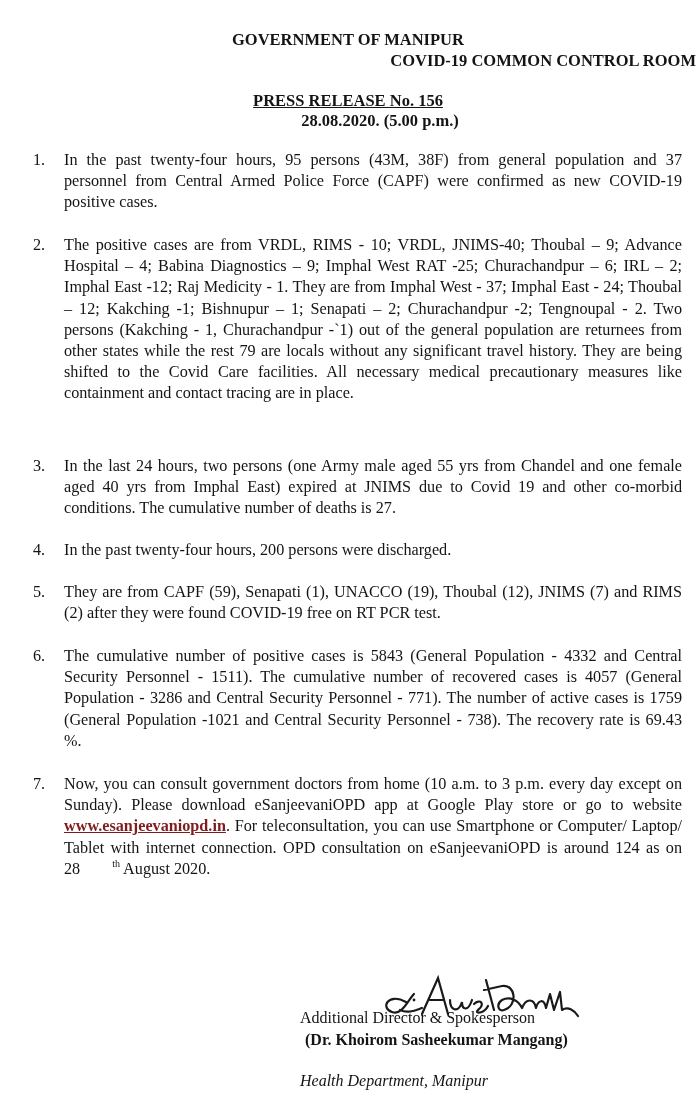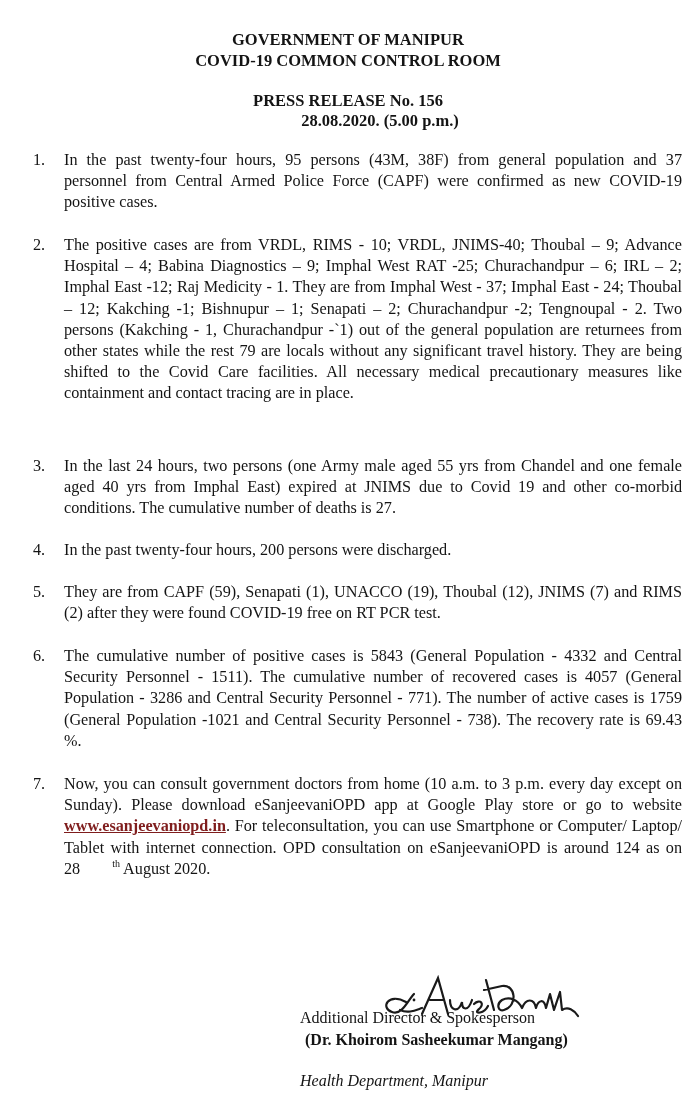--- a/index.html
+++ b/index.html
@@ -6,22 +6,22 @@
     body {
       width: 696px; height: 1115px; position: relative; overflow: hidden;
       font-family: "Liberation Serif", "DejaVu Serif", serif;
       color: #141414;
     }
     .header {
       position: absolute; left: 0; width: 696px; text-align: center;
       font-weight: bold; font-size: 16.5px; line-height: 21px;
     }
     .h1 { top: 29px; }
-    .h2 { top: 50px; }
-    .h3 { top: 90px; }
+    .h2 { top: 50px; text-align: right; }
+    .h3 { top: 90px; text-decoration: underline; }
     .h4 { top: 110px; margin-left: 32px; }
     .para {
       position: absolute; left: 33px; width: 649px;
       font-size: 16.2px; line-height: 21.2px;
     }
     .para .num { position: absolute; left: 0; top: 0; width: 20px; }
     .para .body {
       margin-left: 0; padding-left: 31px; text-align: justify;
       text-align-last: left;
     }

